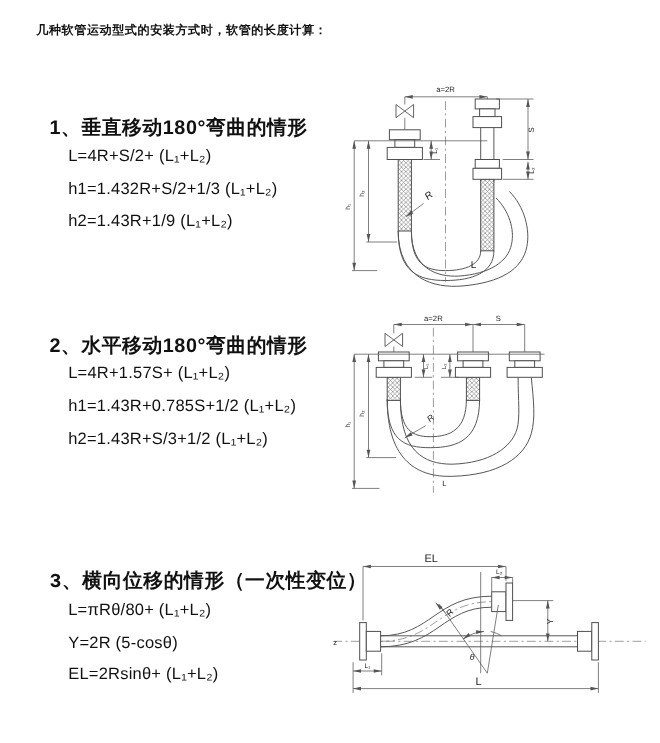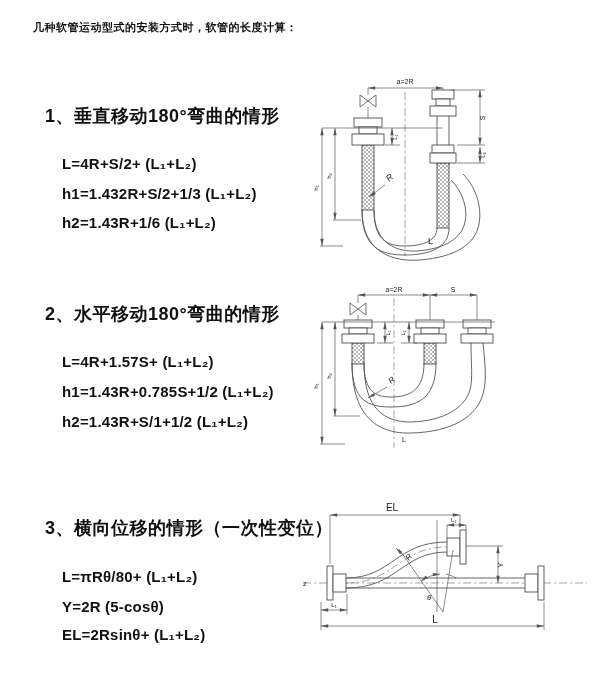--- a/index.html
+++ b/index.html
@@ -3,46 +3,46 @@
 <meta charset="utf-8">
 <style>
   html,body{margin:0;padding:0;}
   body{
     width:600px;height:675px;background:#ffffff;position:relative;overflow:hidden;
     font-family:"Liberation Sans","DejaVu Sans",sans-serif;color:#111;
   }
   .abs{position:absolute;}
   .page-title{left:33px;top:20px;font-size:11px;font-weight:600;letter-spacing:.5px;}
   .sec-heading{font-size:18px;font-weight:600;letter-spacing:.5px;}
-  .formula{font-size:15px;letter-spacing:.2px;font-weight:700;margin-top:22px;}
+  .formula{font-size:15px;letter-spacing:.2px;font-weight:400;}
   svg{position:absolute;overflow:visible;}
   svg text{font-family:"Liberation Sans","DejaVu Sans",sans-serif;fill:#2d2d2d;}
   .dim{stroke:#5a5a5a;stroke-width:.7;fill:none;}
   .cl{stroke:#6a6a6a;stroke-width:.6;fill:none;stroke-dasharray:8 3 2 3;}
   .hose{stroke:#555;stroke-width:.9;fill:none;}
   .fit{fill:#ffffff;stroke:#4d4d4d;stroke-width:.9;}
   .braid-rect{stroke:#4d4d4d;stroke-width:.9;}
   .lbl{fill:#222;}
 </style>
 </head>
 <body>
 
 <div class="abs page-title" style="left:33px;top:20px;">几种软管运动型式的安装方式时，软管的长度计算：</div>
 
 <div class="abs sec-heading" style="left:45px;top:104px;">1、垂直移动180°弯曲的情形</div>
 <div class="abs formula" style="left:62px;top:133px;">L=4R+S/2+ (L₁+L₂)</div>
 <div class="abs formula" style="left:62px;top:163px;">h1=1.432R+S/2+1/3 (L₁+L₂)</div>
-<div class="abs formula" style="left:62px;top:192px;">h2=1.43R+1/6 (L₁+L₂)</div>
+<div class="abs formula" style="left:62px;top:192px;">h2=1.43R+1/9 (L₁+L₂)</div>
 
 <div class="abs sec-heading" style="left:45px;top:302px;">2、水平移动180°弯曲的情形</div>
 <div class="abs formula" style="left:62px;top:331px;">L=4R+1.57S+ (L₁+L₂)</div>
 <div class="abs formula" style="left:62px;top:361px;">h1=1.43R+0.785S+1/2 (L₁+L₂)</div>
-<div class="abs formula" style="left:62px;top:391px;">h2=1.43R+S/1+1/2 (L₁+L₂)</div>
-
-<div class="abs sec-heading" style="left:45px;top:516px;">3、横向位移的情形（一次性变位）</div>
+<div class="abs formula" style="left:62px;top:391px;">h2=1.43R+S/3+1/2 (L₁+L₂)</div>
+
+<div class="abs sec-heading" style="left:45px;top:516px;font-family:Liberation Mono, monospace;">3、横向位移的情形（一次性变位）</div>
 <div class="abs formula" style="left:62px;top:546px;">L=πRθ/80+ (L₁+L₂)</div>
 <div class="abs formula" style="left:62px;top:576px;">Y=2R (5-cosθ)</div>
 <div class="abs formula" style="left:62px;top:604px;">EL=2Rsinθ+ (L₁+L₂)</div>
 
 <svg style="left:305px;top:68px;" width="290" height="198" viewBox="0 0 290 198">
   <defs>
     <marker id="ar1" markerWidth="9" markerHeight="8" refX="7.6" refY="4" orient="auto-start-reverse" markerUnits="userSpaceOnUse">
       <path d="M0.4,2.3 L7.6,4 L0.4,5.7 z" fill="#555"></path>
     </marker>
     <pattern id="br1" width="4" height="4" patternUnits="userSpaceOnUse">

